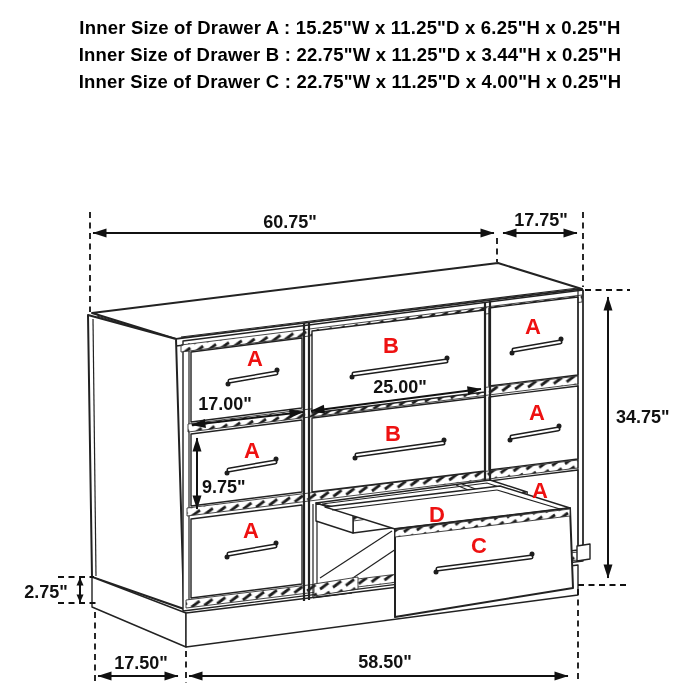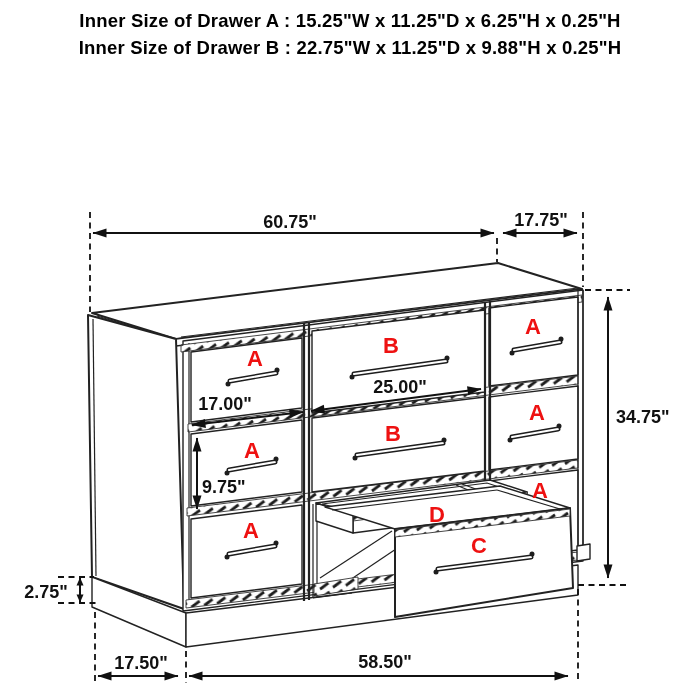--- a/index.html
+++ b/index.html
@@ -1,19 +1,19 @@
 <!DOCTYPE html>
 <html style="--accent_red: #ee1111; --line: #1c1c1c; --background: #ffffff;"><head>
 <meta charset="utf-8">
 <style>
   :root { --accent_red:#ee1111; --line:#1c1c1c; --background:#ffffff; }
   html,body { margin:0; padding:0; background:#fff; }
   #page { position:relative; width:700px; height:700px; background:var(--background);
           font-family:"Liberation Sans", sans-serif; overflow:hidden; }
-  #spec-header { position:absolute; top:7px; left:0; width:700px; text-align:center; }
+  #spec-header { position:absolute; top:14px; left:0; width:700px; text-align:center; }
   #spec-header .spec-line { font-size:18.5px; line-height:27px; font-weight:bold;
           color:#000; white-space:pre; letter-spacing:0.2px; }
   svg { position:absolute; left:0; top:0; }
   svg text { font-family:"Liberation Sans", sans-serif; font-weight:bold; }
   .dim { font-size:18px; fill:#111; text-anchor:middle; }
   .dim.start { text-anchor:start; }
   .lt { font-size:22px; fill:var(--accent_red); text-anchor:middle; }
   .o  { fill:#fff; stroke:#222; stroke-width:2; stroke-linejoin:round; }
   .o1 { fill:#fff; stroke:#222; stroke-width:1.4; stroke-linejoin:round; }
   .t  { stroke:#222; stroke-width:1.2; fill:none; }
@@ -25,21 +25,22 @@
   .hw { stroke:#fff; stroke-width:2.1; stroke-linecap:round; fill:none; }
   .knob { fill:#1d1d1d; }
 </style>
 </head>
 <body>
 
 <div id="page">
 
   <div id="spec-header">
     <div class="spec-line">Inner Size of Drawer A : 15.25"W x 11.25"D x 6.25"H x 0.25"H</div>
-    <div class="spec-line">Inner Size of Drawer B : 22.75"W x 11.25"D x 9.88"H x 0.25"H</div>
+    <div class="spec-line">Inner Size of Drawer B : 22.75"W x 11.25"D x 3.44"H x 0.25"H</div>
+    <div class="spec-line">Inner Size of Drawer C : 22.75"W x 11.25"D x 4.00"H x 0.25"H</div>
   </div>
 
   <svg width="700" height="700" viewBox="0 0 700 700">
     <defs>
       <marker id="ah" markerUnits="userSpaceOnUse" markerWidth="16" markerHeight="10" refX="14.5" refY="5" orient="auto-start-reverse">
         <path d="M1,0.5 L15,5 L1,9.5 Z" fill="#111"></path>
       </marker>
       <marker id="ahs" markerUnits="userSpaceOnUse" markerWidth="10" markerHeight="9" refX="8.5" refY="4.5" orient="auto-start-reverse">
         <path d="M1,1 L9,4.5 L1,8 Z" fill="#111"></path>
       </marker>

